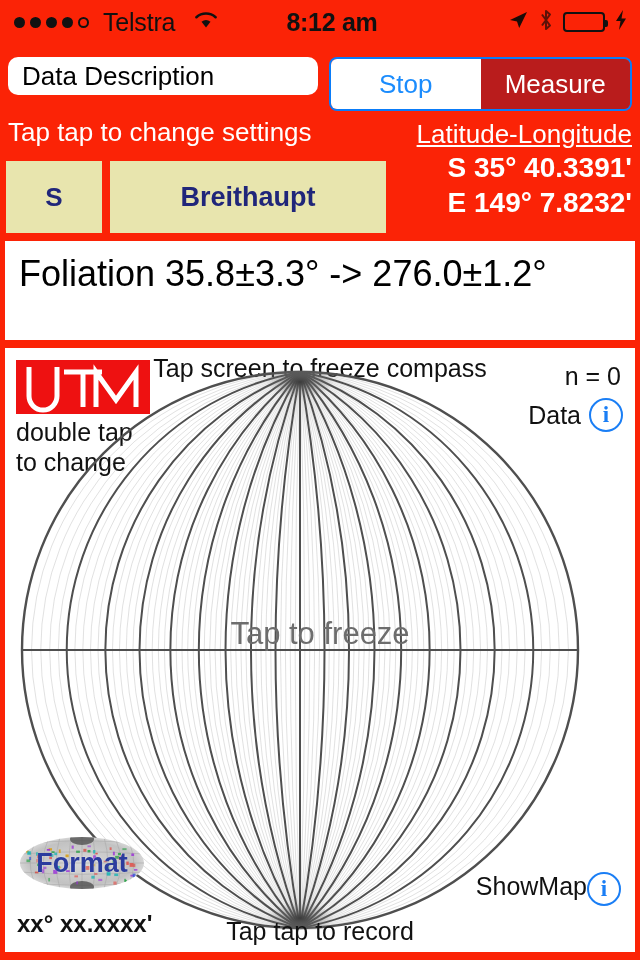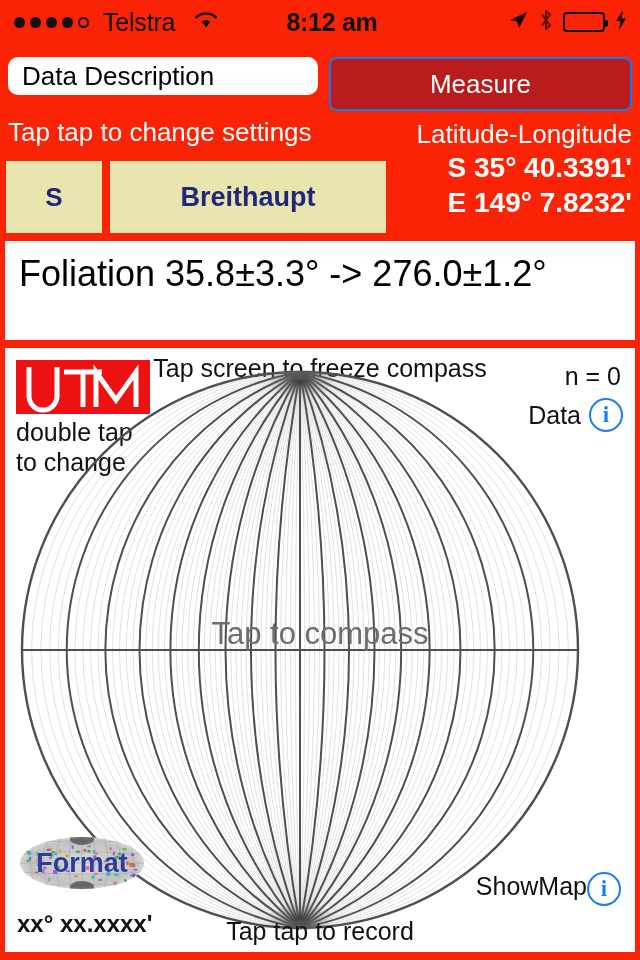--- a/index.html
+++ b/index.html
@@ -56,21 +56,21 @@
   }
   .seg.inactive{background:#fff;color:#1b8cfd;}
   .seg.active{background:#b91c1c;color:#fff;}
 
   #settings-hint{
     position:absolute;left:8px;top:117px;
     font-size:26px;color:#fff;
   }
   #latlon-label{
     position:absolute;right:8px;top:119px;
-    font-size:26px;color:#fff;
+    font-size:26px;color:#fff;text-decoration:underline;
   }
   #lat-val{
     position:absolute;right:8px;top:152px;
     font-size:28px;font-weight:bold;color:#fff;
   }
   #lon-val{
     position:absolute;right:8px;top:187px;
     font-size:28px;font-weight:bold;color:#fff;margin-left:16px;
   }
 
@@ -210,20 +210,21 @@
       </svg>
     </span>
   </div>
 </div>
 
 <div id="desc-field">
   <span class="txt" title="Data Description">Data Description</span>
 </div>
 
 <div id="seg-control">
+  <div class="seg inactive">Stop</div>
   <div class="seg active">Measure</div>
 </div>
 
 <div id="settings-hint">Tap tap to change settings</div>
 <div id="latlon-label">Latitude-Longitude</div>
 <div id="lat-val">S 35° 40.3391'</div>
 <div id="lon-val">E 149° 7.8232'</div>
 
 <div class="khaki-btn" id="btn-s">S</div>
 <div class="khaki-btn" id="btn-compass">Breithaupt</div>
@@ -452,21 +453,21 @@
         <path d="M 280 280 A 101.18372512600428 101.18372512600428 0 0 1 280 280" fill="none" stroke="#4f4f4f" stroke-width="2" stroke-opacity="1"></path>
         <path d="M 280 280 A 49.01890063695329 49.01890063695329 0 0 1 280 280" fill="none" stroke="#4f4f4f" stroke-width="2" stroke-opacity="1"></path>
         <path d="M 280 2 L 280 558" fill="none" stroke="#4f4f4f" stroke-width="2" stroke-opacity="1"></path>
         <path d="M 2 280 L 558 280" fill="none" stroke="#4f4f4f" stroke-width="2" stroke-opacity="1"></path>
       </g>
       <circle cx="280" cy="280" r="278" fill="none" stroke="#4f4f4f" stroke-width="2.4"></circle>
       <ellipse cx="280" cy="12" rx="34" ry="16" fill="url(#poleN)"></ellipse>
       <ellipse cx="280" cy="548" rx="34" ry="16" fill="url(#poleS)"></ellipse>
     </svg>
 
-  <div id="tap-freeze">Tap to compass</div>
+  <div id="tap-freeze">Tap to freeze</div>
 
   <div id="showmap">
     <span class="line">Show</span>
     <span class="line">Map</span>
     <span class="info-icon">i</span>
   </div>
 
   <div id="format-btn">
     <div id="format-ellipse">
       <svg width="126" height="54" viewBox="0 0 126 54">

